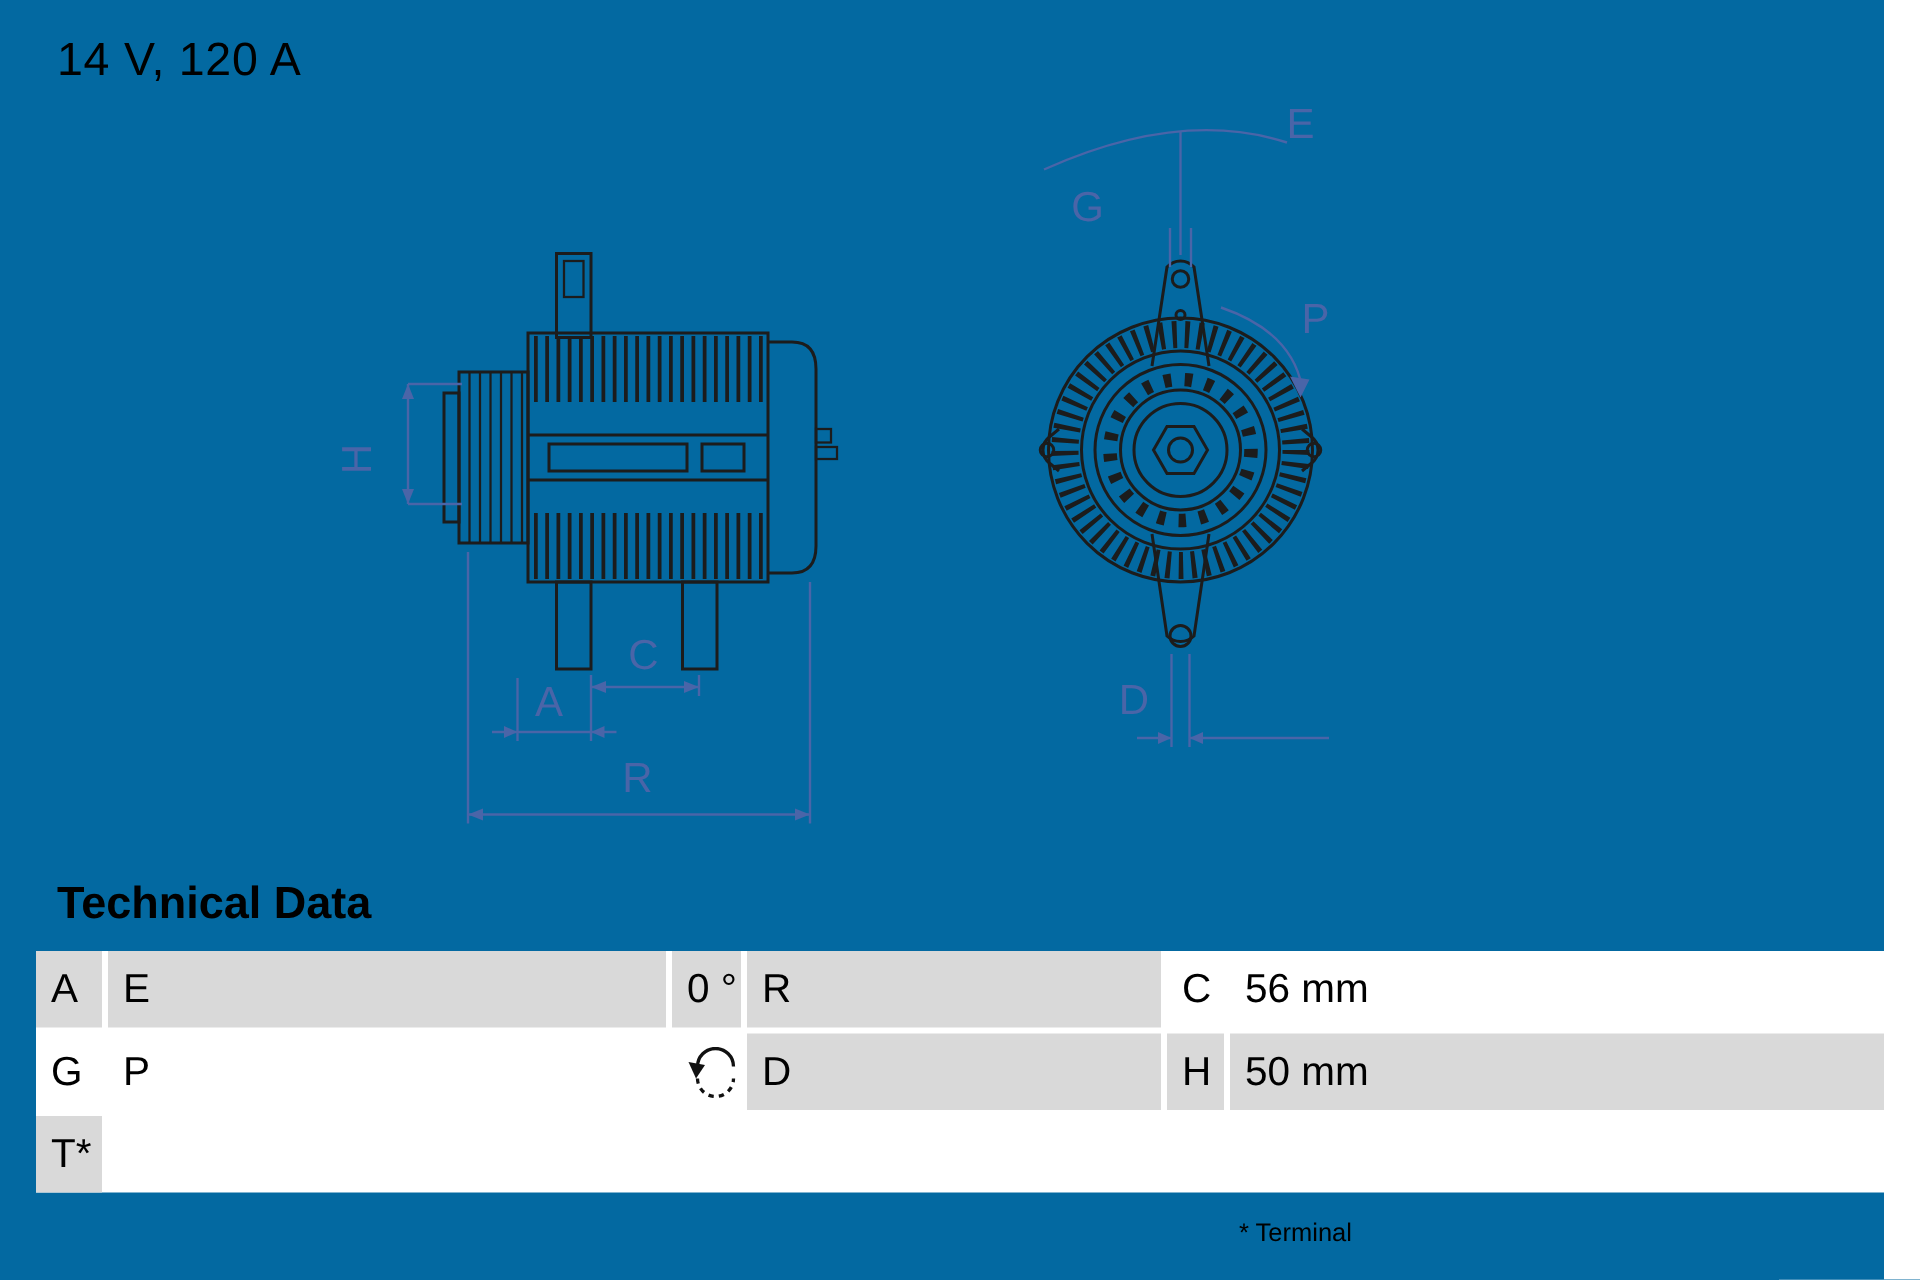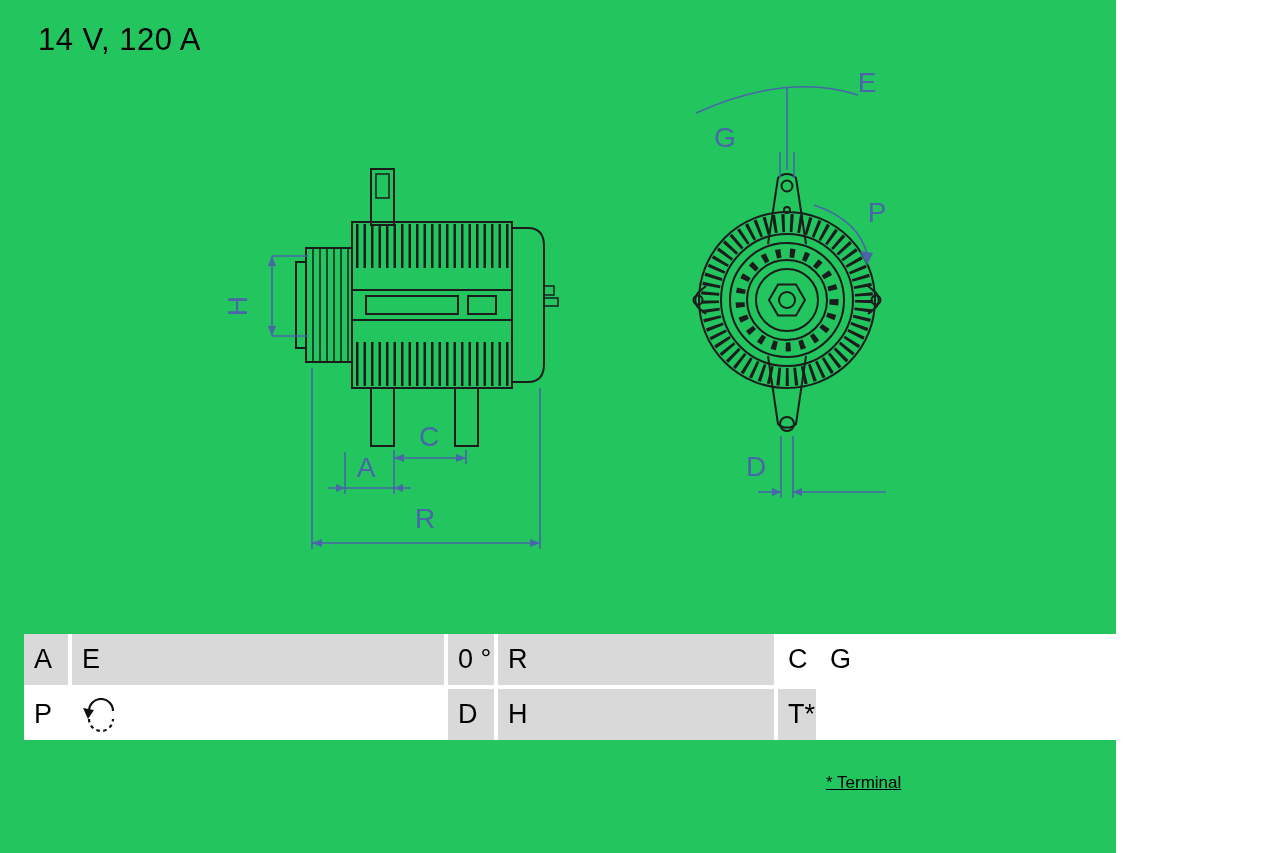--- a/index.html
+++ b/index.html
@@ -2,21 +2,21 @@
 <html><head>
 <meta charset="utf-8">
 <style>
   * { margin:0; padding:0; box-sizing:border-box; }
   html,body { width:1280px; height:853px; }
   body {
     font-family:"Liberation Sans", sans-serif;
     background:#ffffff; color:#000;
     position:relative; overflow:hidden;
   }
-  .page { position:absolute; inset:0; width:1116px; height:853px; background:#22c55e; }
+  .page { position:absolute; inset:0; width:1256px; height:853px; background:#0369a1; }
 
   .title {
     position:absolute; left:38px; top:22px;
     font-size:31px; color:#000; letter-spacing:0.5px;
   }
 
   svg.drawing { position:absolute; left:0; top:0; }
   svg.drawing text { font-family:"Liberation Sans", sans-serif; }
 
   .tech-title {
@@ -35,22 +35,22 @@
     height:51px; display:flex; align-items:center;
     font-size:27px; padding-left:10px; color:#000;
     white-space:nowrap; overflow:hidden;
   }
   .gray  { background:#d9d9d9; }
   .white { background:#ffffff; }
 
   .rot-icon { display:inline-flex; align-items:center; }
 
   .footnote {
-    position:absolute; left:826px; top:773px;
-    font-size:17px; color:#000;text-decoration:underline;
+    position:absolute; left:826px; top:812px;
+    font-size:17px; color:#000;
   }
 </style>
 </head>
 <body>
 
 <div class="page">
 
   <div class="title">14 V, 120 A</div>
 
   <svg class="drawing" width="1280" height="575" viewBox="0 0 1280 575">
@@ -160,41 +160,44 @@
       <text x="366" y="477" text-anchor="middle">A</text>
       <text x="429" y="446" text-anchor="middle">C</text>
       <text x="425" y="528" text-anchor="middle">R</text>
       <text x="867" y="92" text-anchor="middle">E</text>
       <text x="725" y="147" text-anchor="middle">G</text>
       <text x="877" y="222" text-anchor="middle">P</text>
       <text x="756" y="476" text-anchor="middle">D</text>
     </g>
   </svg>
 
+  <div class="tech-title">Technical Data</div>
 
   <div class="spec-table">
 
     <div class="td gray">A</div>
     <div class="td gray">E</div>
     <div class="td gray">0 °</div>
     <div class="td gray">R</div>
 
     <div class="td white">C</div>
+    <div class="td white">56 mm</div>
     <div class="td white">G</div>
     <div class="td white">P</div>
     <div class="td white">
       <span class="rot-icon">
         <svg width="38" height="34" viewBox="0 0 38 34">
           <path d="M 31 13 A 12 12 0 0 0 7 13" fill="none" stroke="#111" stroke-width="2.2"></path>
           <path d="M 7 21 A 12 12 0 0 0 31 21" fill="none" stroke="#111" stroke-width="2.2" stroke-dasharray="3.5 3.5"></path>
           <polygon points="6,21 1,10 12,12" fill="#111"></polygon>
         </svg>
       </span>
     </div>
 
     <div class="td gray">D</div>
     <div class="td gray">H</div>
+    <div class="td gray">50 mm</div>
     <div class="td gray">T*</div>
   </div>
 
   <div class="footnote">* Terminal</div>
 
 </div>
 
 </body></html>

